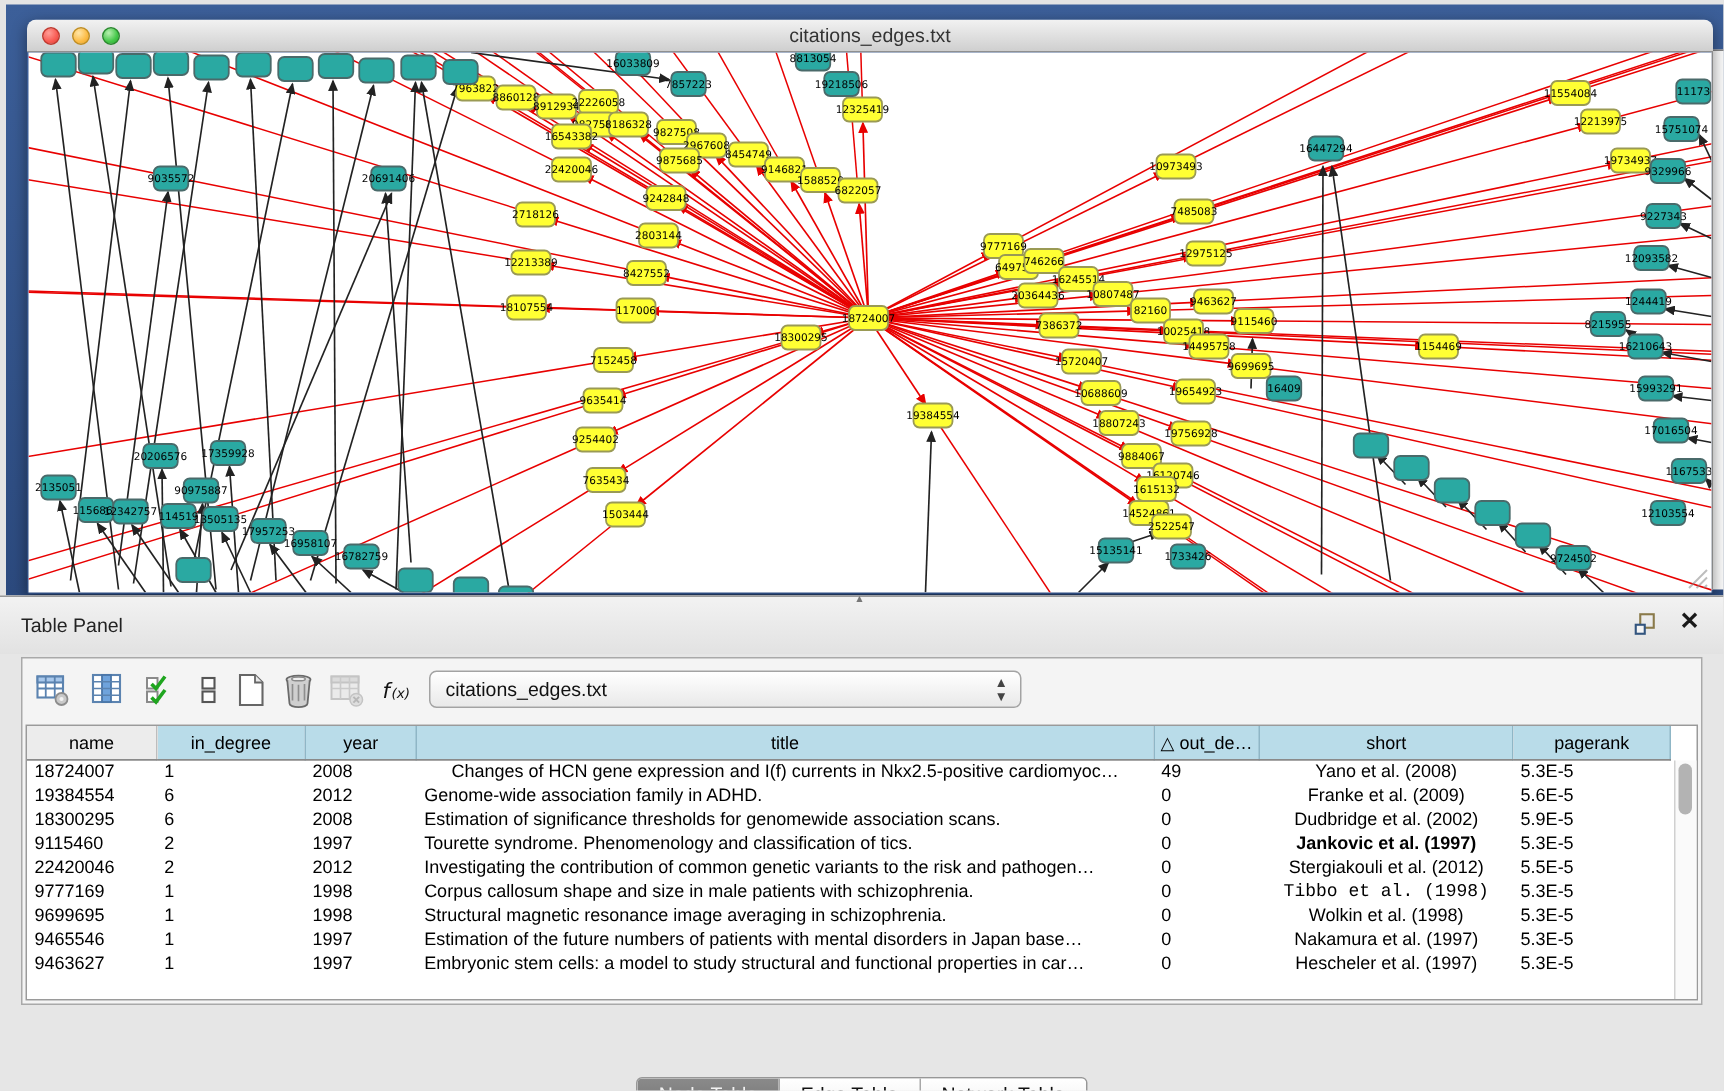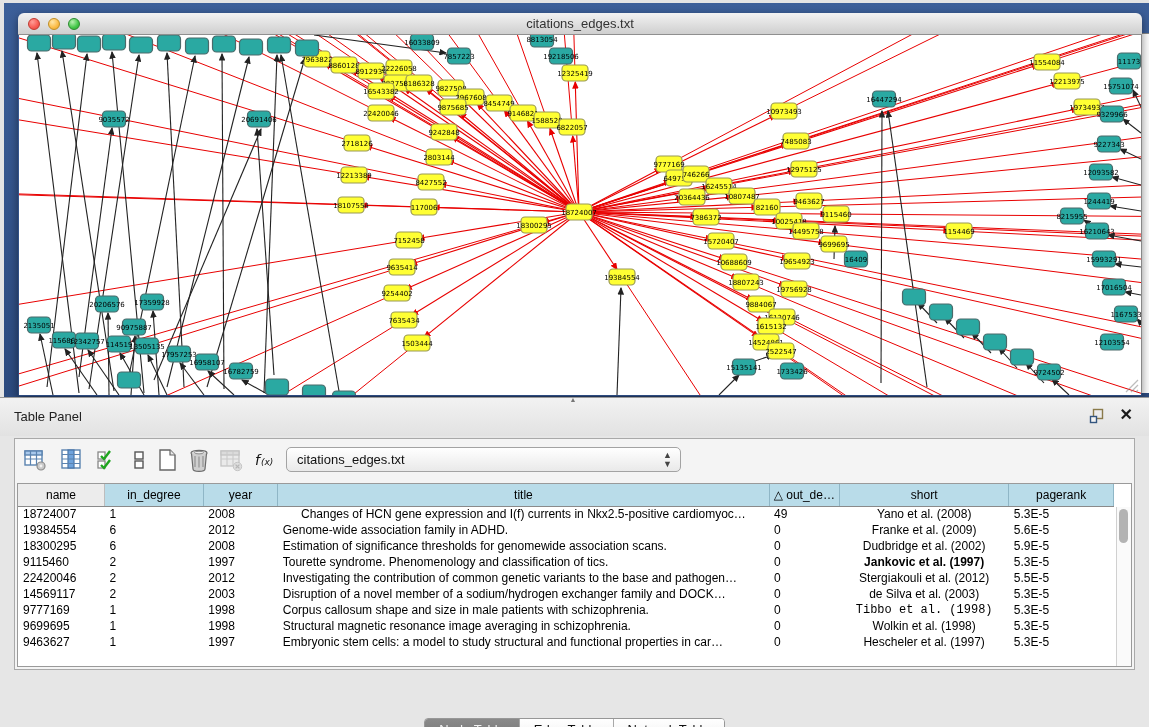--- a/index.html
+++ b/index.html
@@ -816,53 +816,53 @@
               <td style="text-align: left;">1997</td>
               <td style="text-align: left;">Tourette syndrome. Phenomenology and classification of tics.</td>
               <td style="text-align: left;">0</td>
               <td style="text-align: center; font-weight: bold;">Jankovic et al. (1997)</td>
               <td style="text-align: left;">5.3E-5</td>
             </tr>
             <tr>
               <td style="text-align: left;">22420046</td>
               <td style="text-align: left;">2</td>
               <td style="text-align: left;">2012</td>
-              <td style="text-align: left;">Investigating the contribution of common genetic variants to the base and pathogen…</td>
+              <td style="text-align: left;">Investigating the contribution of common genetic variants to the risk and pathogen…</td>
               <td style="text-align: left;">0</td>
               <td style="text-align: center;">Stergiakouli et al. (2012)</td>
               <td style="text-align: left;">5.5E-5</td>
-            </tr>
-            <tr>
-              <td style="text-align: left;">14569117</td>
-              <td style="text-align: left;">2</td>
-              <td style="text-align: left;">2003</td>
-              <td style="text-align: left;">Disruption of a novel member of a sodium/hydrogen exchanger family and DOCK…</td>
-              <td style="text-align: left;">0</td>
-              <td style="text-align: center;">de Silva et al. (2003)</td>
-              <td style="text-align: left;">5.3E-5</td>
             </tr>
             <tr>
               <td style="text-align: left;">9777169</td>
               <td style="text-align: left;">1</td>
               <td style="text-align: left;">1998</td>
               <td style="text-align: left; margin-left: 41px;">Corpus callosum shape and size in male patients with schizophrenia.</td>
               <td style="text-align: left;">0</td>
               <td style="text-align: center; font-family: Liberation Mono, monospace;">Tibbo et al. (1998)</td>
               <td style="text-align: left;">5.3E-5</td>
             </tr>
             <tr>
               <td style="text-align: left;">9699695</td>
               <td style="text-align: left;">1</td>
               <td style="text-align: left;">1998</td>
               <td style="text-align: left;">Structural magnetic resonance image averaging in schizophrenia.</td>
               <td style="text-align: left;">0</td>
               <td style="text-align: center;">Wolkin et al. (1998)</td>
               <td style="text-align: left;">5.3E-5</td>
             </tr>
             <tr>
+              <td style="text-align: left;">9465546</td>
+              <td style="text-align: left;">1</td>
+              <td style="text-align: left;">1997</td>
+              <td style="text-align: left;">Estimation of the future numbers of patients with mental disorders in Japan base…</td>
+              <td style="text-align: left;">0</td>
+              <td style="text-align: center;">Nakamura et al. (1997)</td>
+              <td style="text-align: left;">5.3E-5</td>
+            </tr>
+            <tr>
               <td style="text-align: left;">9463627</td>
               <td style="text-align: left;">1</td>
               <td style="text-align: left;">1997</td>
               <td style="text-align: left;">Embryonic stem cells: a model to study structural and functional properties in car…</td>
               <td style="text-align: left;">0</td>
               <td style="text-align: center; margin-top: 47px;">Hescheler et al. (1997)</td>
               <td style="text-align: left;">5.3E-5</td>
             </tr>
           </tbody>
       </table>

